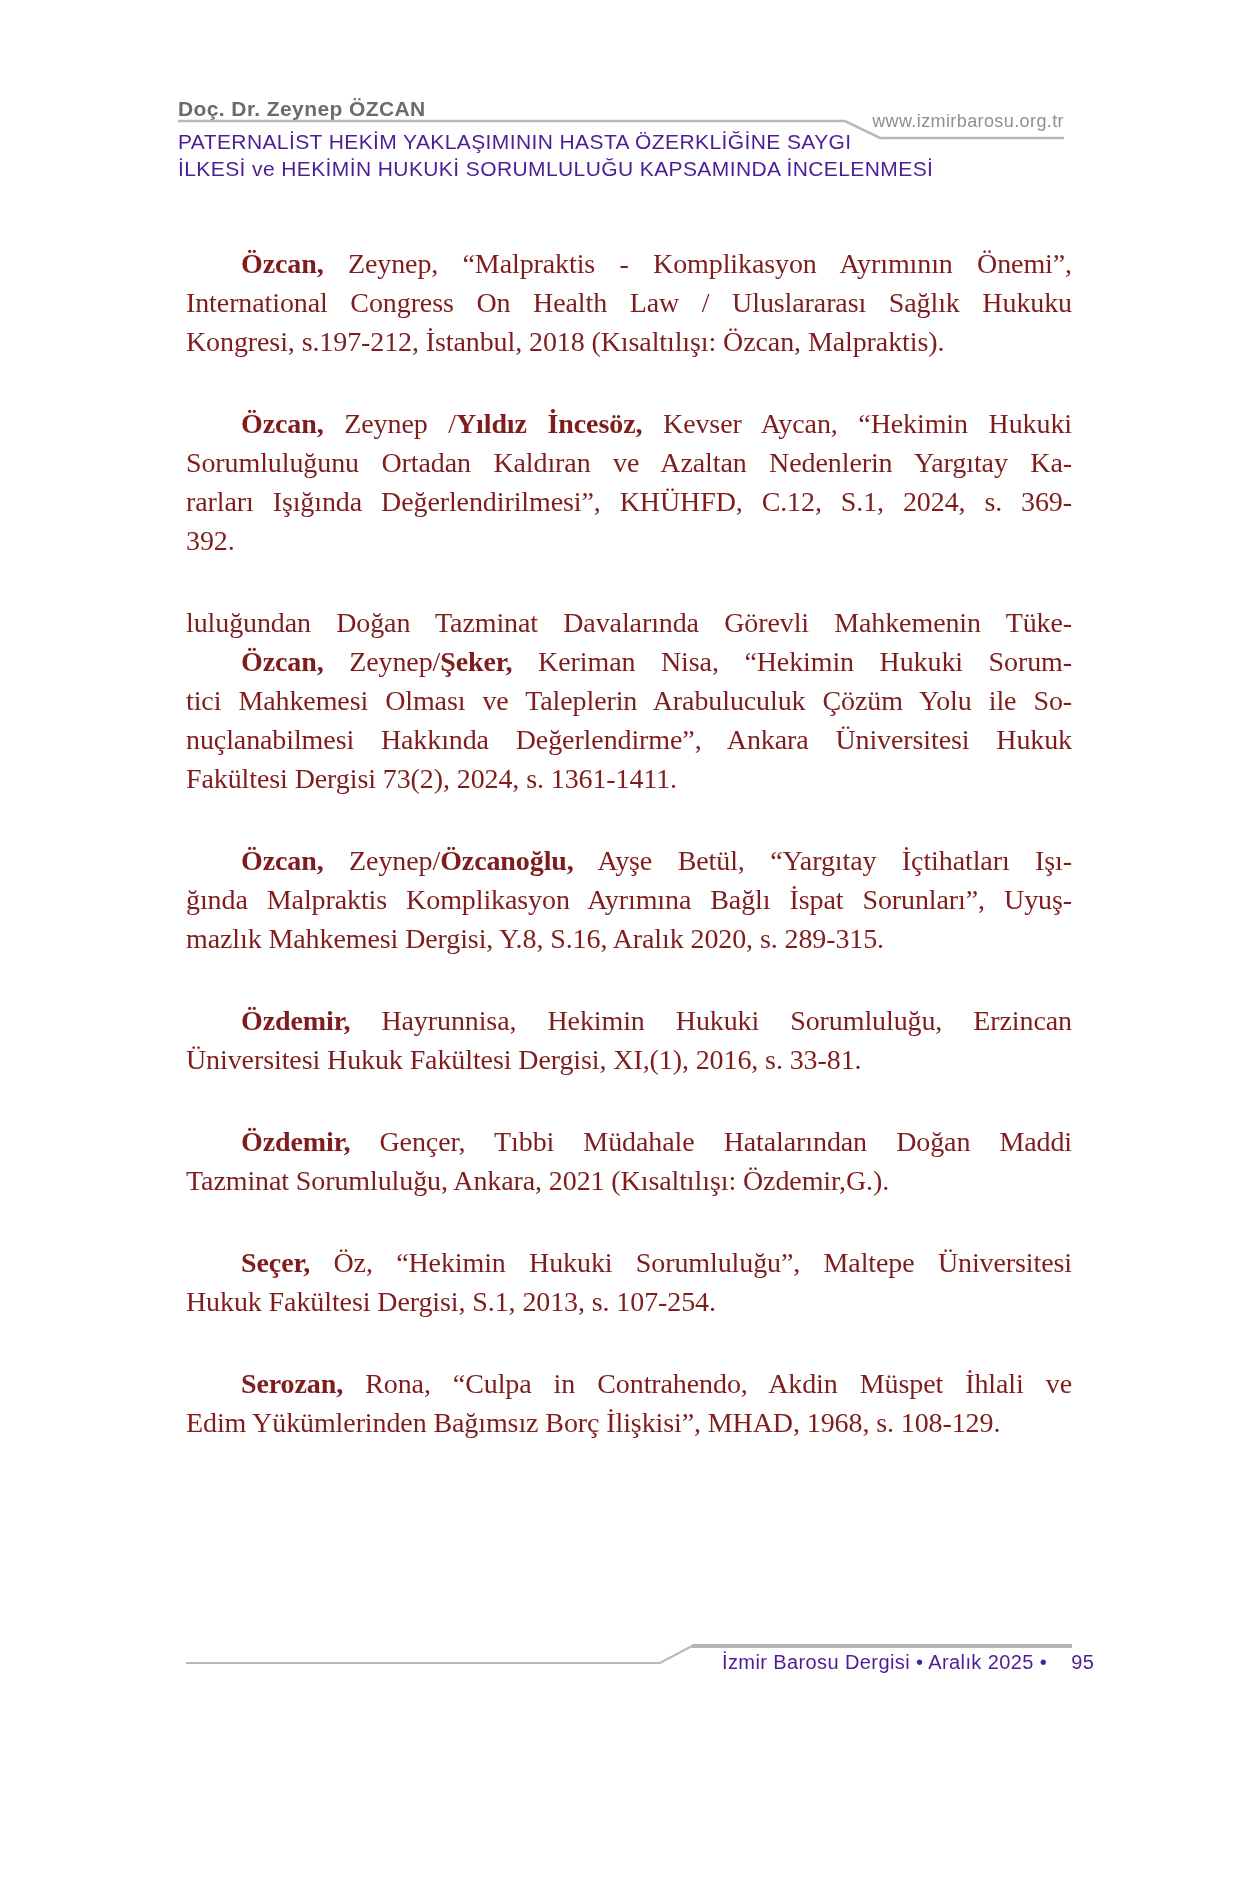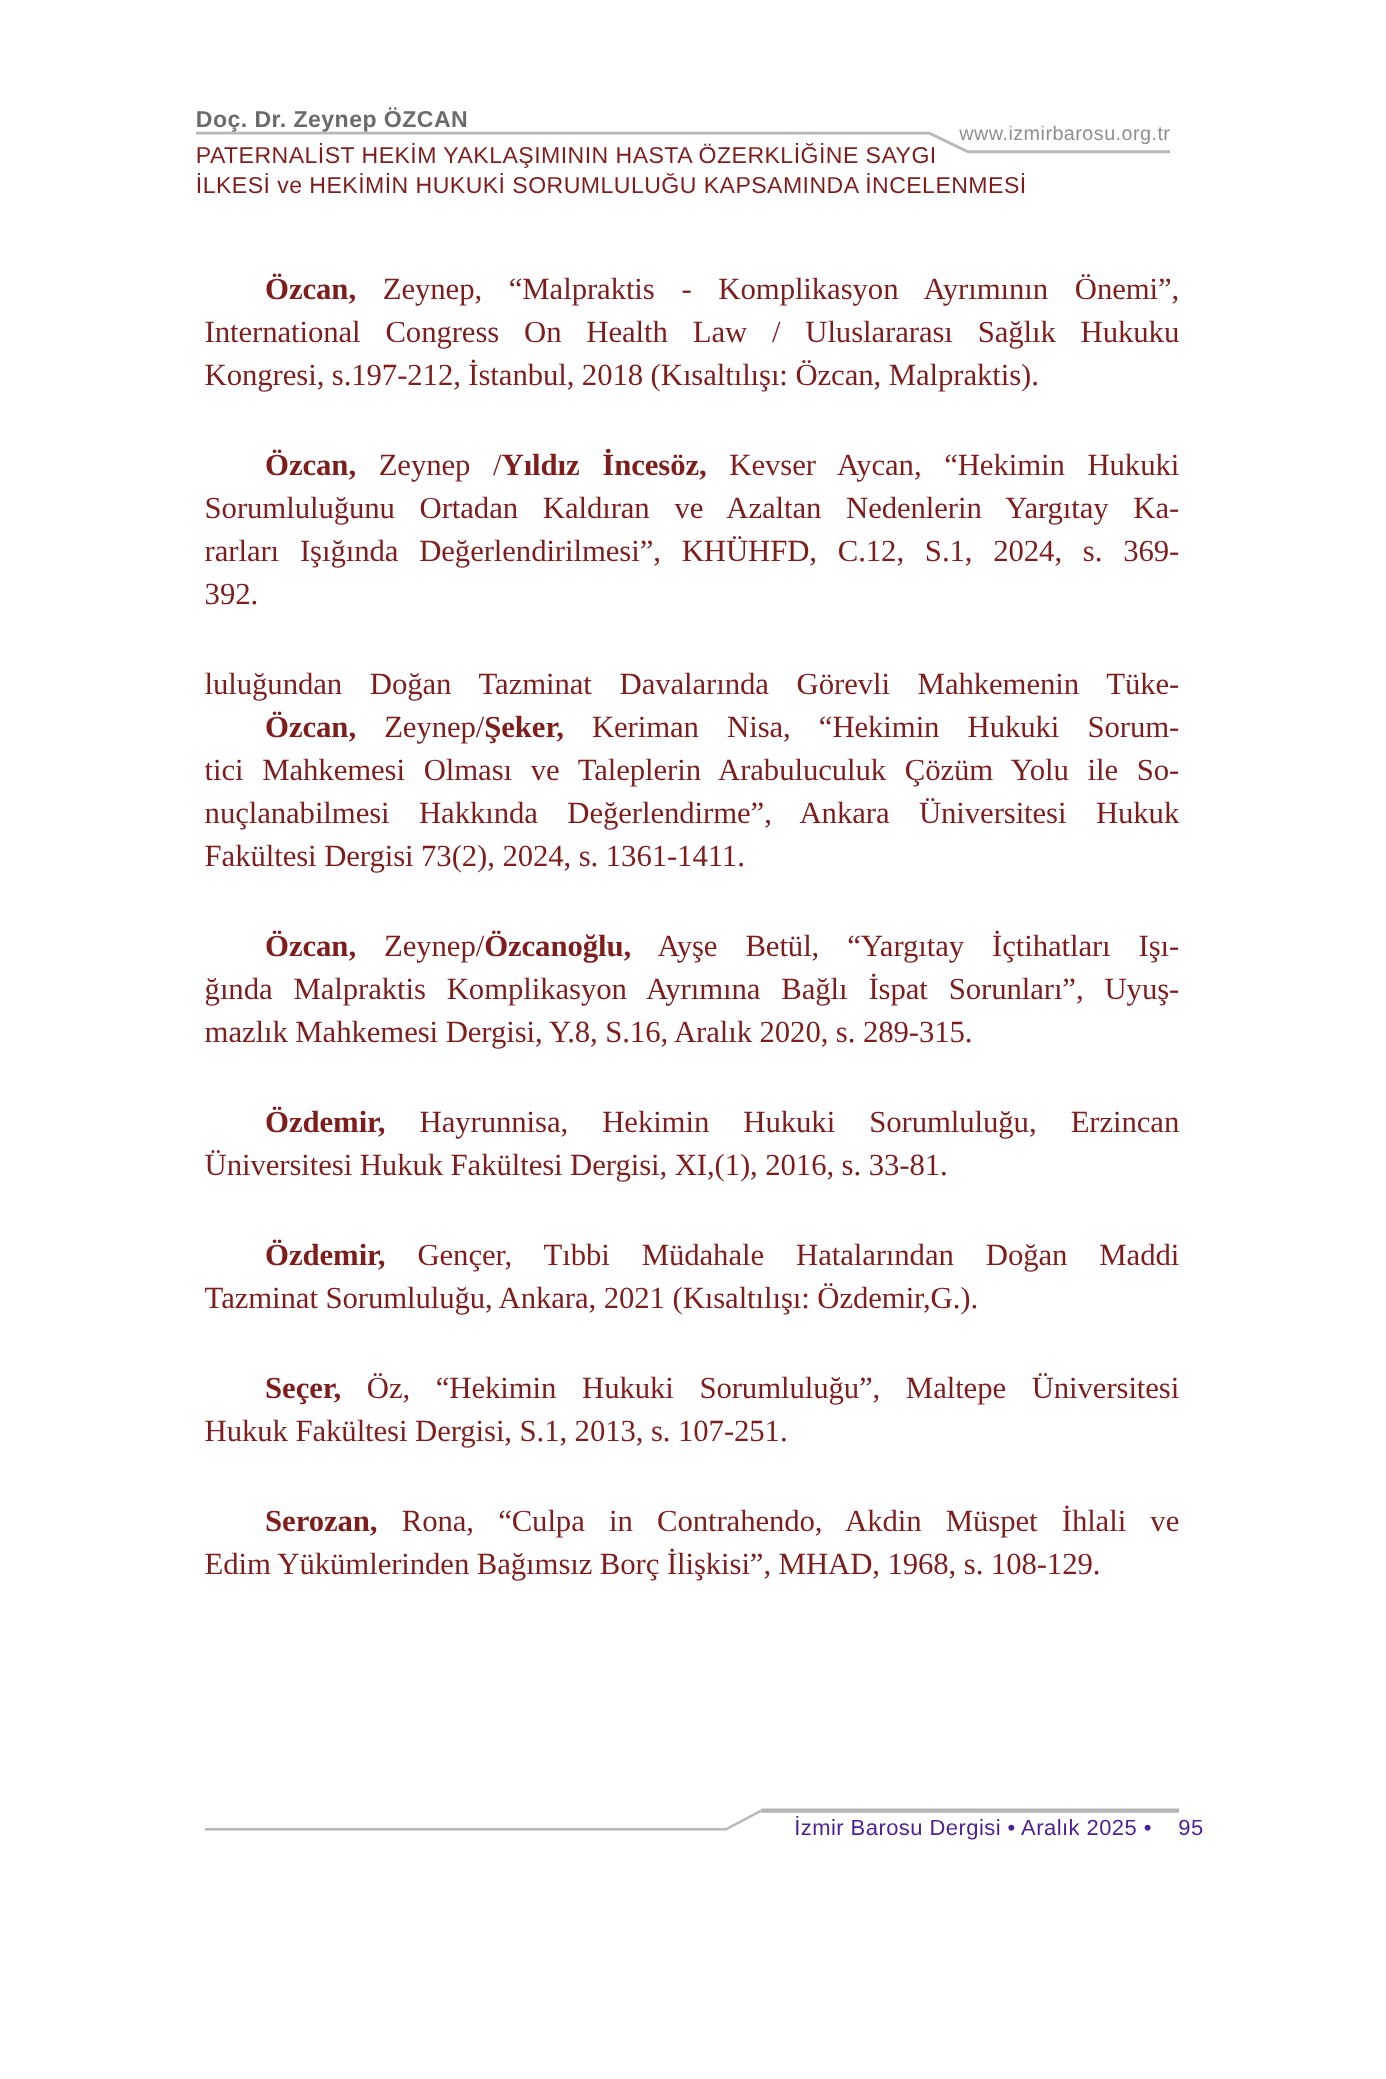--- a/index.html
+++ b/index.html
@@ -20,21 +20,21 @@
   .header-rule{position:absolute;left:0;top:16px;width:886px;height:32px;}
   .site-url{
     position:absolute;right:0;top:13px;
     font-family:"Liberation Sans","DejaVu Sans",sans-serif;
     font-size:18px;color:#8f8f8f;letter-spacing:.4px;
   }
   .article-title{
     margin-top:8px;
     font-family:"Liberation Sans","DejaVu Sans",sans-serif;
     font-size:21px;line-height:27px;letter-spacing:.4px;
-    color:#7f1d1d;font-weight:normal;
+    color:#4c1d95;font-weight:normal;
   }
   
   .bib{position:absolute;left:186px;top:244px;width:886px;color:#7f1d1d;}
   .entry{margin:0 0 43px 0;}
   .line{
     font-size:28px;line-height:39px;
     text-align:justify;text-align-last:justify;
     letter-spacing:-0.1px;
   }
   .line.last{text-align-last:left;}
@@ -94,21 +94,21 @@
     <div class="entry">
       <div class="line indent"><b>Özdemir,</b><span> Hayrunnisa, Hekimin Hukuki Sorumluluğu, Erzincan</span></div>
       <div class="line last"><span>Üniversitesi Hukuk Fakültesi Dergisi, XI,(1), 2016, s. 33-81.</span></div>
     </div>
     <div class="entry">
       <div class="line indent"><b>Özdemir,</b><span> Gençer, Tıbbi Müdahale Hatalarından Doğan Maddi</span></div>
       <div class="line last"><span>Tazminat Sorumluluğu, Ankara, 2021 (Kısaltılışı: Özdemir,G.).</span></div>
     </div>
     <div class="entry">
       <div class="line indent"><b>Seçer,</b><span> Öz, “Hekimin Hukuki Sorumluluğu”, Maltepe Üniversitesi</span></div>
-      <div class="line last"><span>Hukuk Fakültesi Dergisi, S.1, 2013, s. 107-251.</span></div>
+      <div class="line last"><span>Hukuk Fakültesi Dergisi, S.1, 2013, s. 107-254.</span></div>
     </div>
     <div class="entry">
       <div class="line indent"><b>Serozan,</b><span> Rona, “Culpa in Contrahendo, Akdin Müspet İhlali ve</span></div>
       <div class="line last"><span>Edim Yükümlerinden Bağımsız Borç İlişkisi”, MHAD, 1968, s. 108-129.</span></div>
     </div>
   </div>
 
 <svg class="footer-rule" viewBox="0 0 886 32" preserveAspectRatio="none" aria-hidden="true">
   <polyline points="0,25 474,25 506,8" fill="none" stroke="#b8b8b8" stroke-width="2.2"></polyline>
   <line x1="506" y1="8" x2="886" y2="8" stroke="#b5b5b5" stroke-width="4"></line>

